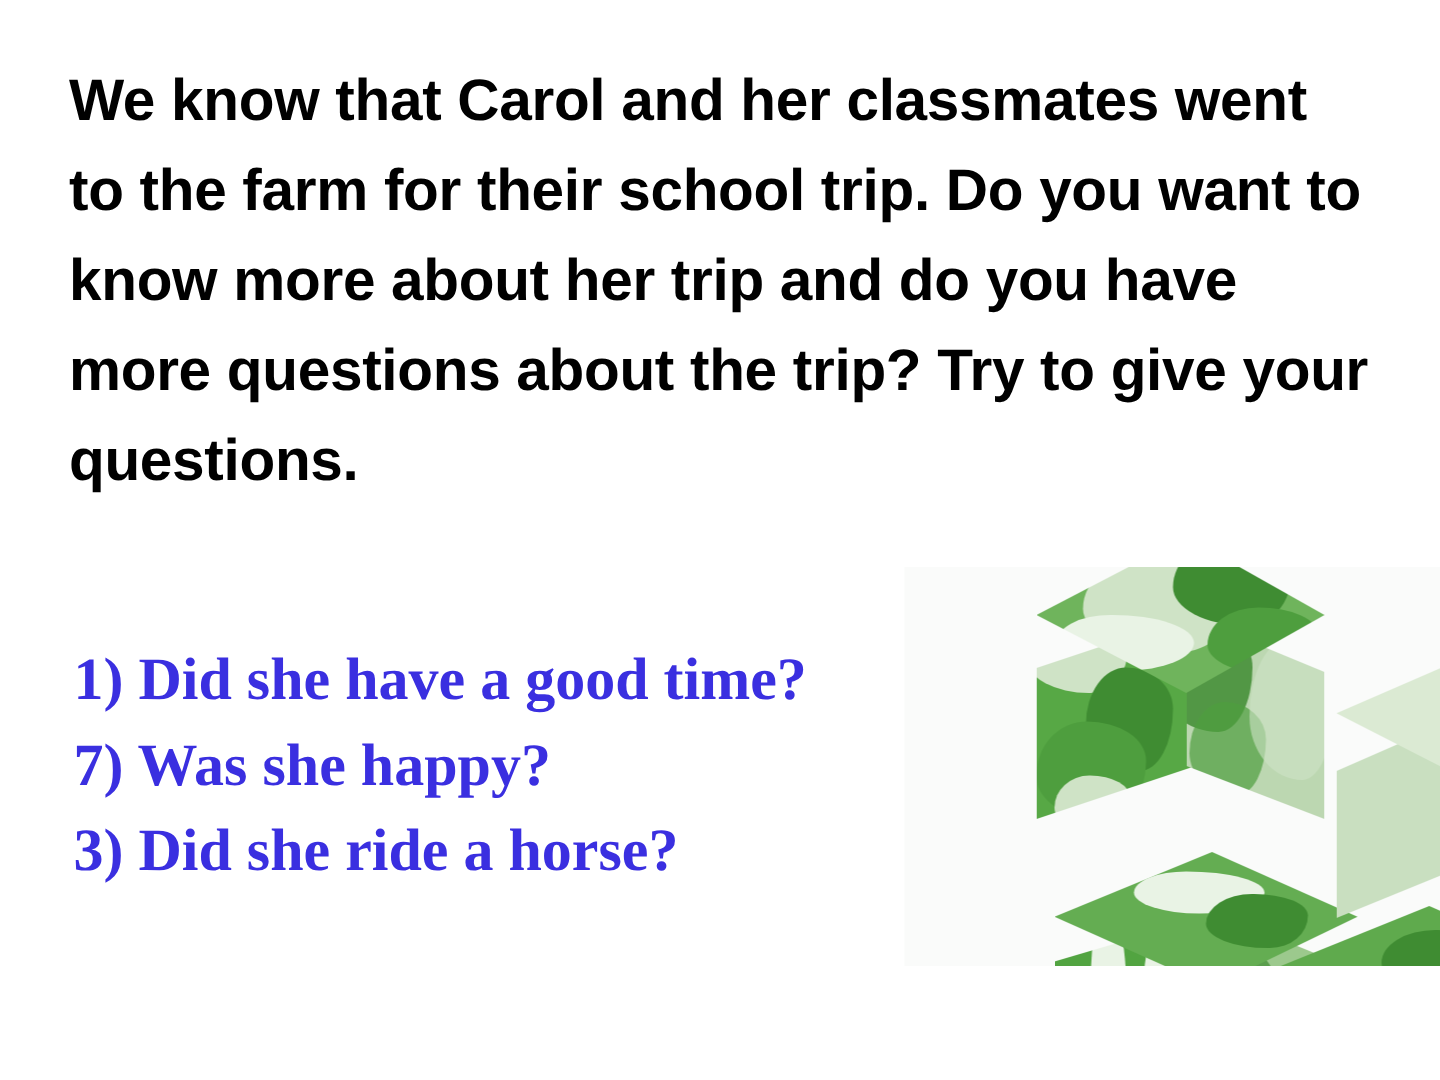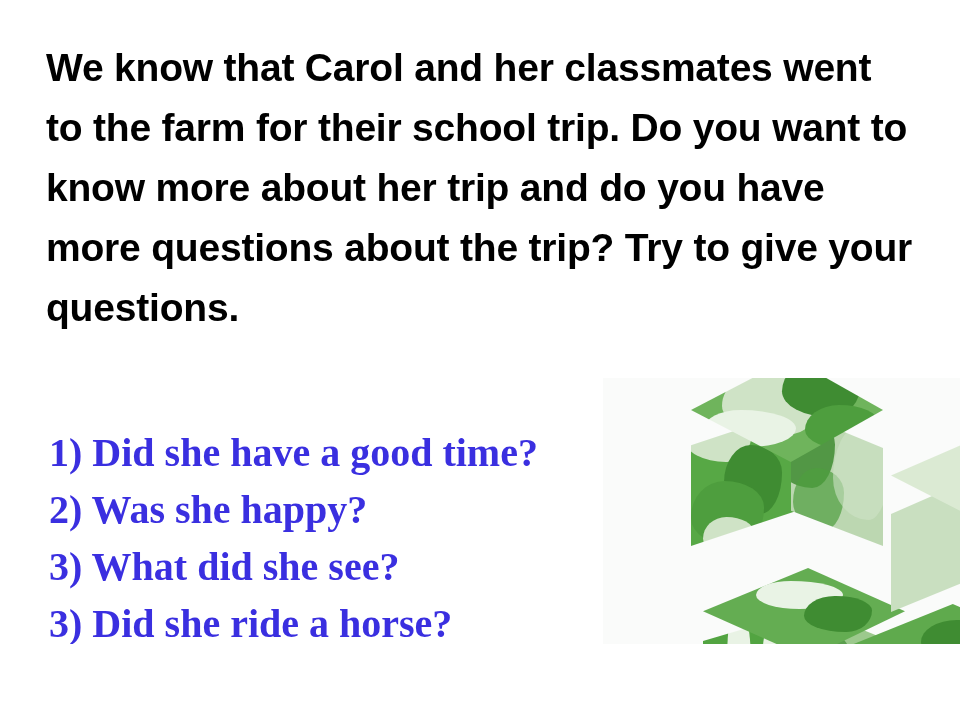--- a/index.html
+++ b/index.html
@@ -209,18 +209,17 @@
                   background:#66af54;
                   clip-path: polygon(52% 0%, 100% 48%, 52% 100%, 0% 48%);"></div>
     </div>
 
   </div>
 
   <div id="paragraph">We know that Carol and her classmates went to the farm for their school trip. Do you want to know more about her trip and do you have more questions about the trip? Try to give your questions.</div>
 
   <ul id="question-list">
     <li>1) Did she have a good time?</li>
-    <li>2) Was she happy?</li>
-    <li>3) What did she see?</li>
+    <li>7) Was she happy?</li>
     <li>3) Did she ride a horse?</li>
   </ul>
 
 </div>
 
 </body></html>

